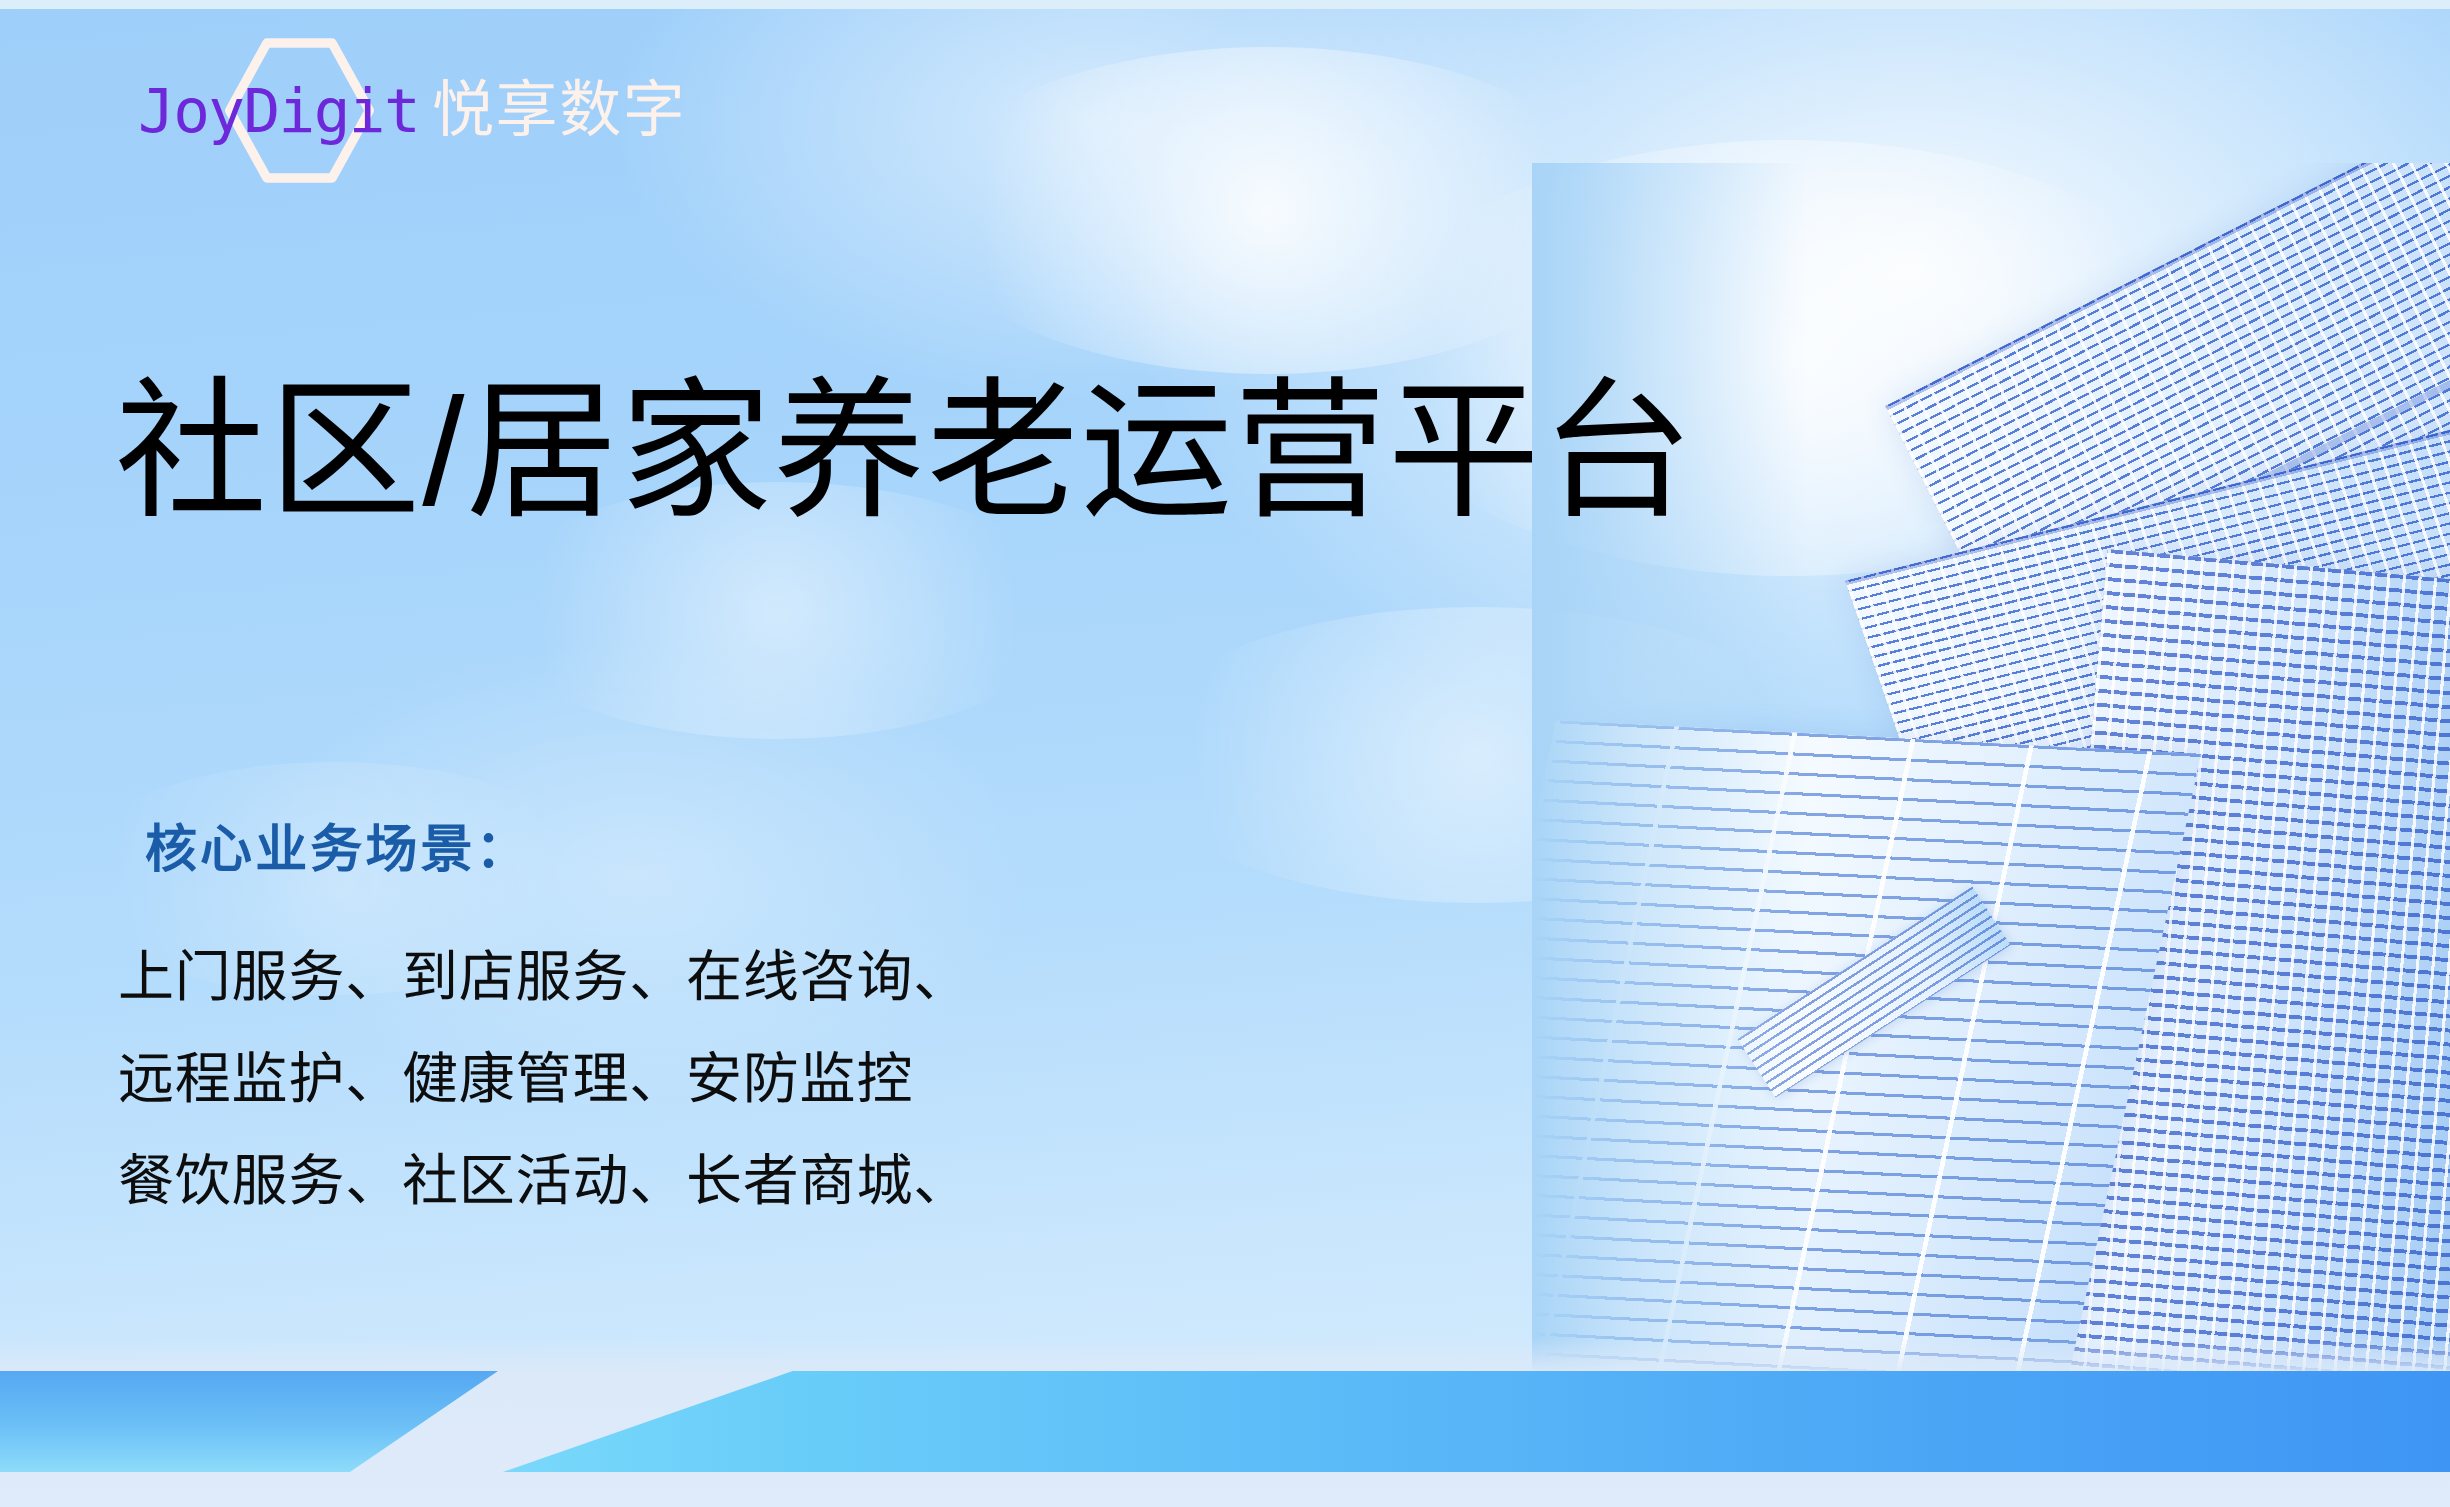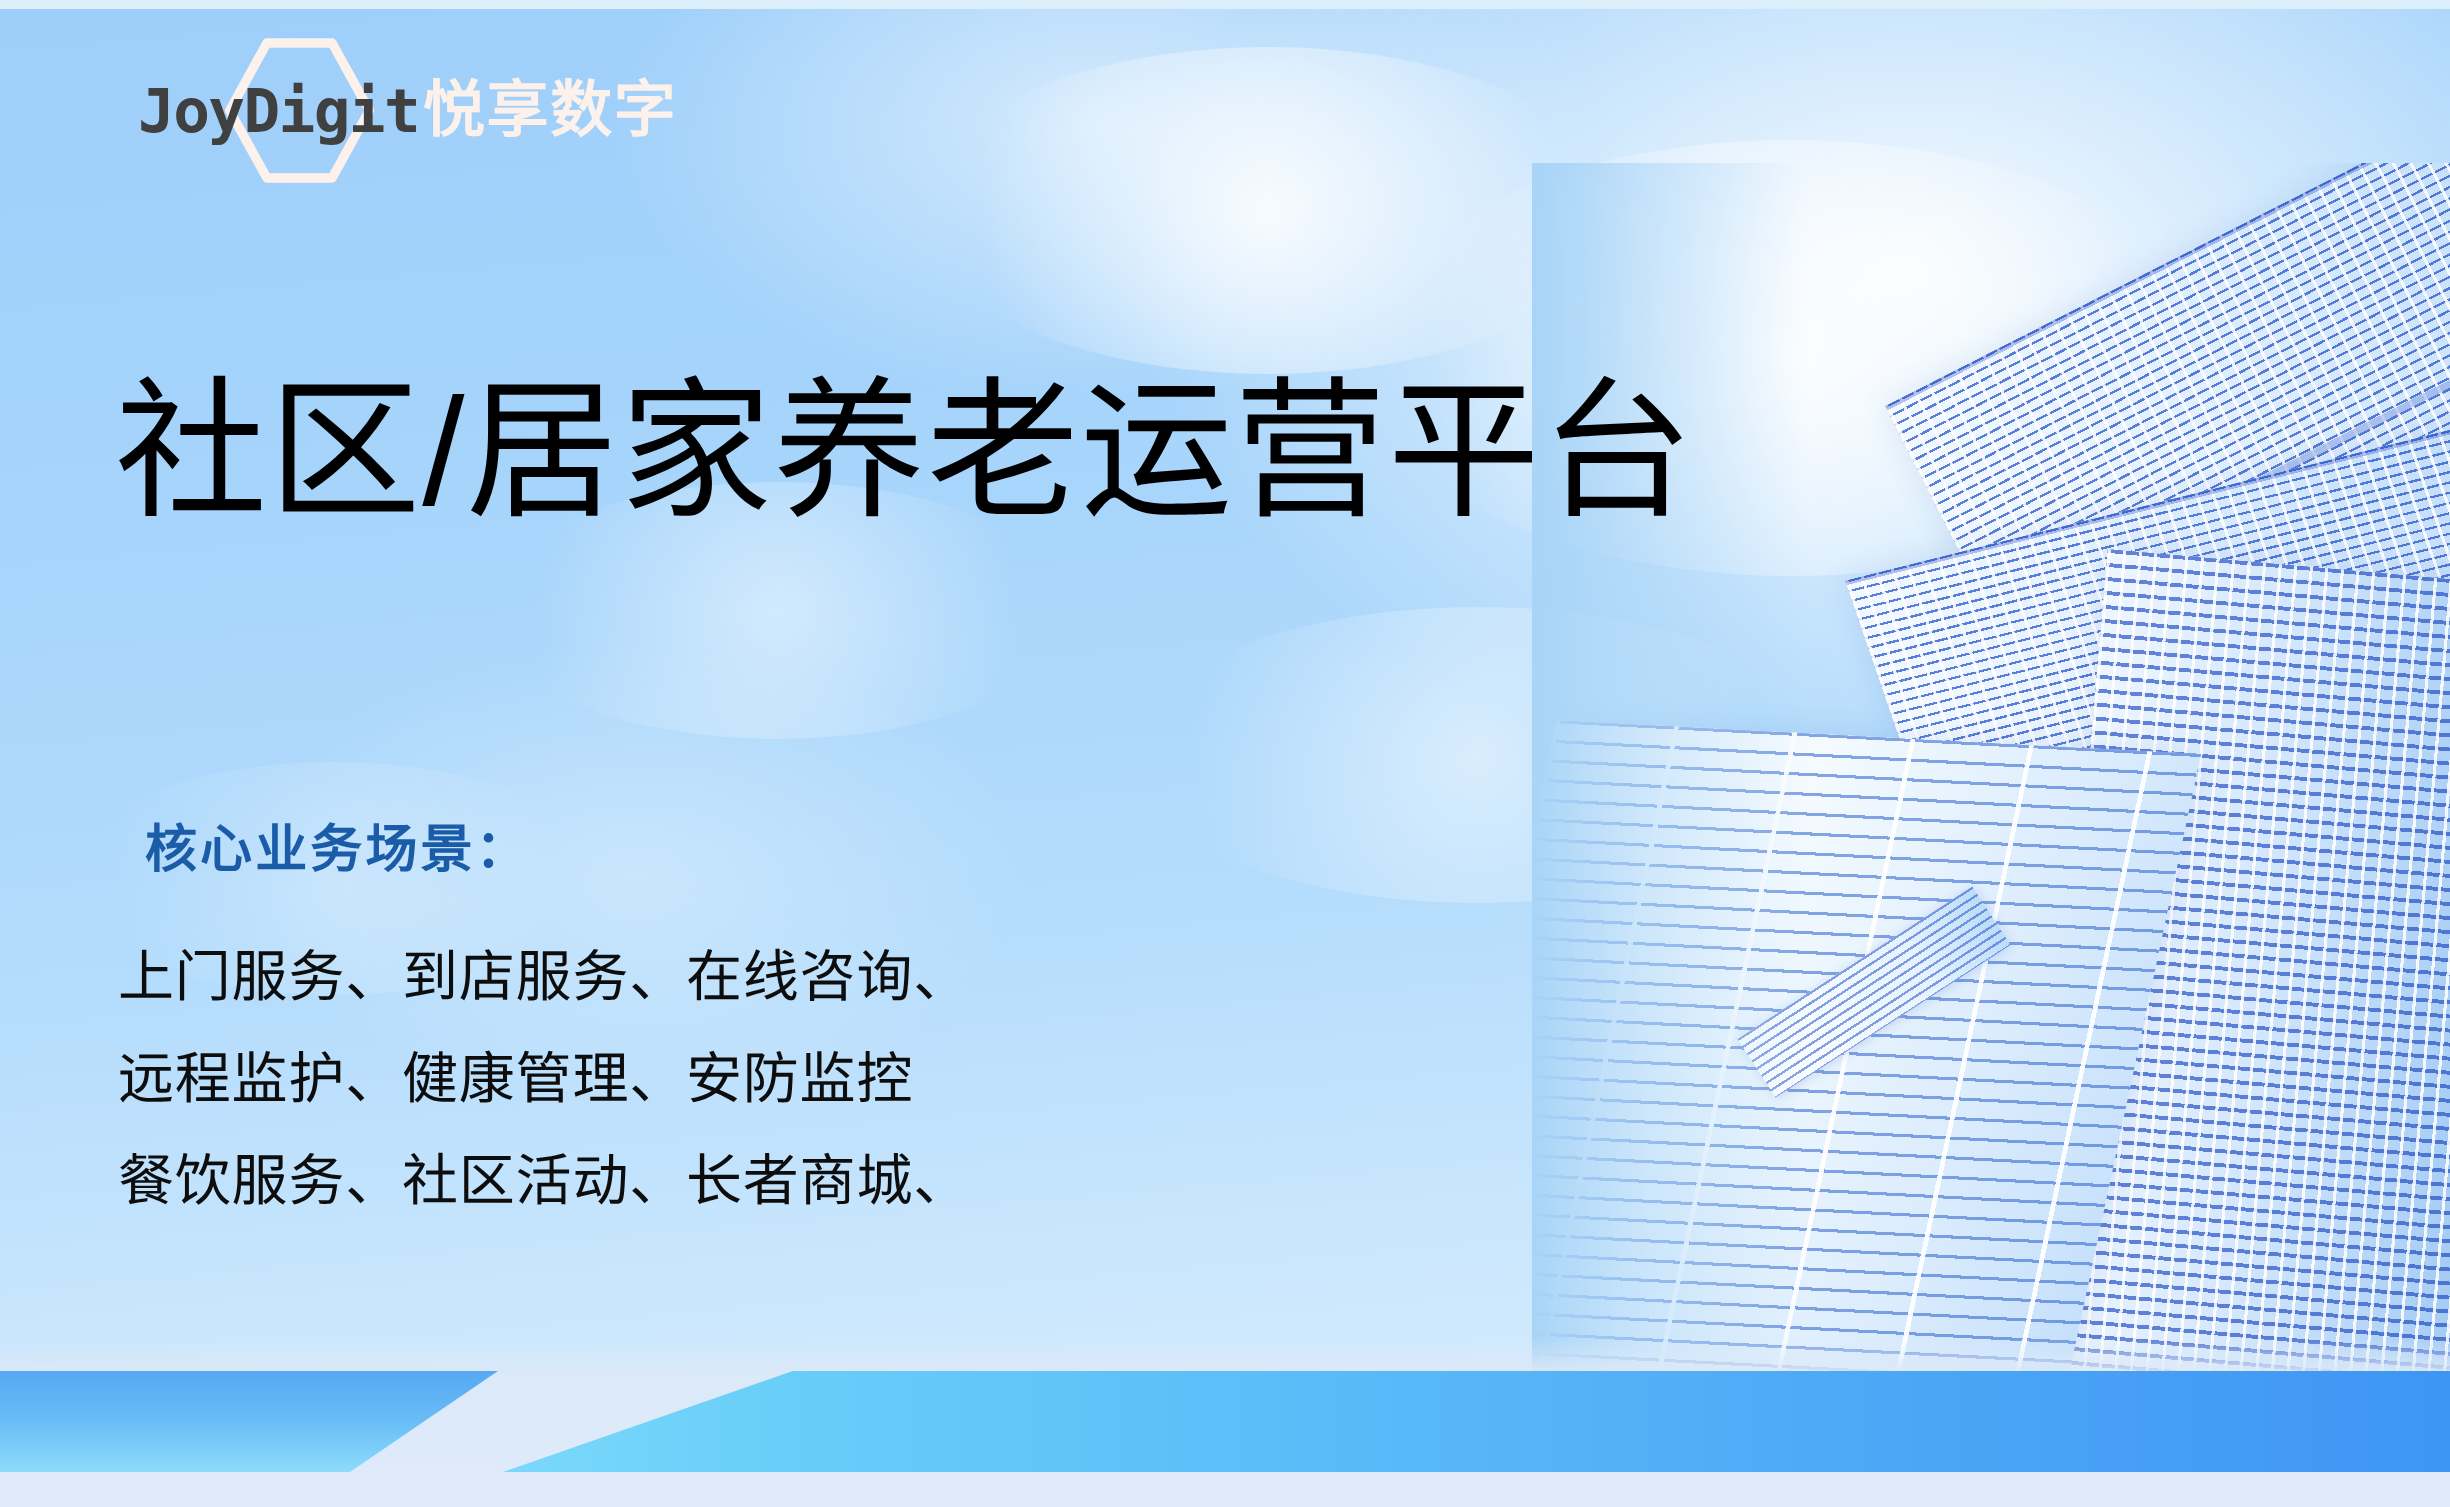--- a/index.html
+++ b/index.html
@@ -194,31 +194,31 @@
     position: absolute;
     left: 87px;
     top: -30px;
     width: 149px;
     height: 145px;
   }
   .logo-word {
     position: relative;
     z-index: 2;
     font-family: "DejaVu Sans Mono", "Liberation Mono", monospace;
-    font-weight: 700;
+    font-weight: 400;
     font-size: 61px;
     letter-spacing: -1.6px;
-    color: #404040;
+    color: #6d28d9;
     line-height: 1;
     white-space: nowrap;
   }
   .logo-cn {
-    margin-left: 28px;
+    margin-left: 37px;
     font-size: 62px;
-    font-weight: 700;
+    font-weight: 400;
     color: #fdf1ec;
     letter-spacing: 1.6px;
     line-height: 1;
     white-space: nowrap;
   }
 
   
   .title {
     position: absolute;
     left: 115px;

